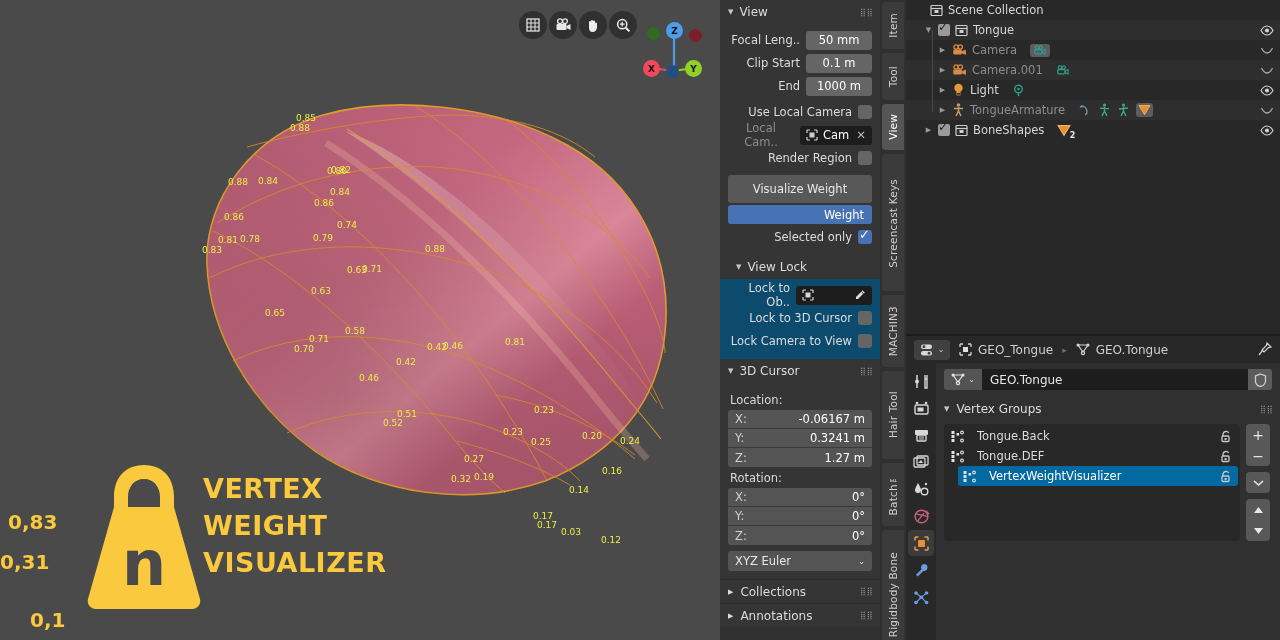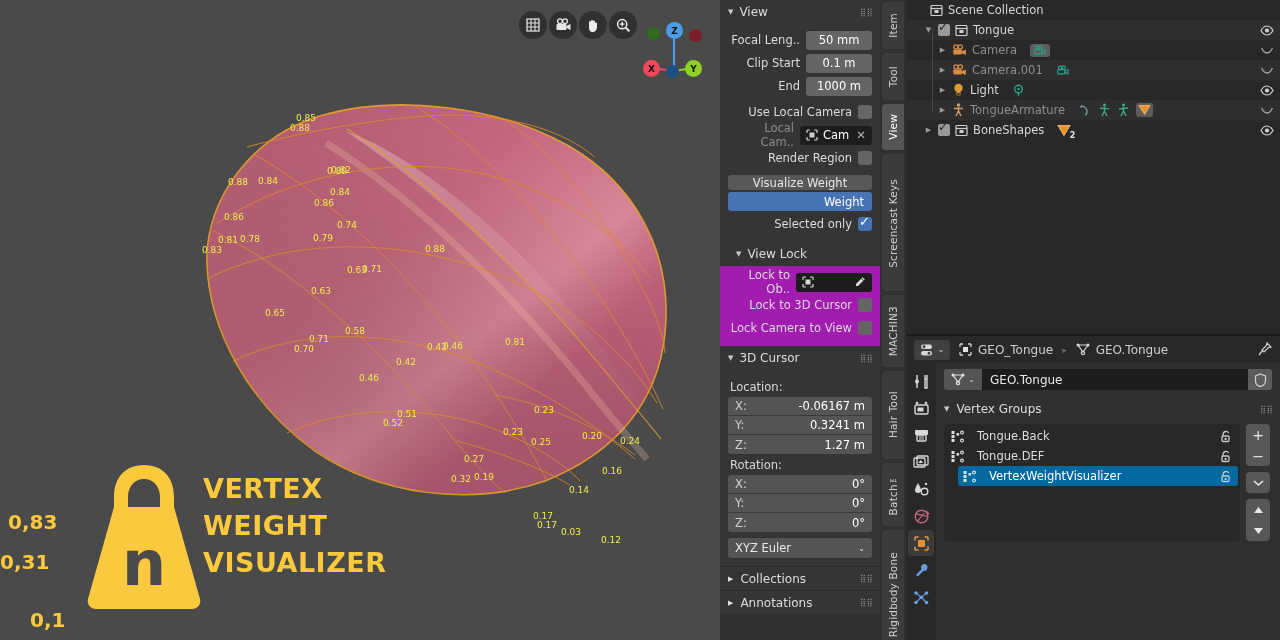--- a/index.html
+++ b/index.html
@@ -78,21 +78,21 @@
     width: 14px; height: 14px; border-radius: 3px; background: #656565; flex: 0 0 14px;
   }
   .chk.on { background: #4772b3; position: relative; }
   .chk.on::after {
     content: "✓"; position: absolute; left: 1px; top: -3px;
     color: #fff; font-size: 13px; font-weight: bold;
   }
   .rowlbl-right { display: flex; align-items: center; height: 20px; margin-bottom: 3px; gap: 6px; justify-content: flex-end;}
   .rowlbl-right .lbl { color: #dcdcdc; }
   .btn-grey {
-    background: #585858; border-radius: 3px; height: 15px;
+    background: #585858; border-radius: 3px; height: 28px;
     display: flex; align-items: center; justify-content: center;
     font-size: 11.5px; color: #e8e8e8; margin-bottom: 2px;
   }
   .btn-blue {
     background: #4772b3; border-radius: 3px; height: 19px;
     display: flex; align-items: center; justify-content: flex-end;
     padding-right: 8px; font-size: 11.5px; color: #fff; margin-bottom: 3px;
   }
   .numfield-group { border-radius: 3px; overflow: hidden; margin-bottom: 2px; }
   .numfield {
@@ -402,21 +402,21 @@
       </div>
       <div class="row">
         <span class="lbl lbl-w">End</span>
         <span class="field">1000 m</span>
       </div>
       <div class="rowlbl-right" style="margin-top:6px;">
         <span class="lbl">Use Local Camera</span>
         <span class="chk"></span>
       </div>
       <div class="row">
-        <span class="lbl" style="width:66px; color:#8d8d8d;">Local Cam..</span>
+        <span class="lbl" style="width:66px; color:#8d8d8d;text-align:center;">Local Cam..</span>
         <span class="field dark" style="gap:5px;">
           <svg width="12" height="12" viewBox="0 0 12 12">
             <path d="M1 1h3M8 1h3M1 11h3M8 11h3M1 1v3M1 8v3M11 1v3M11 8v3" stroke="#cfcfcf" stroke-width="1.2" fill="none"></path>
             <rect x="3.5" y="3.5" width="5" height="5" fill="#cfcfcf"></rect>
           </svg>
           <span>Cam</span>
           <span style="margin-left:auto; color:#b9b9b9;">✕</span>
         </span>
       </div>
       <div class="rowlbl-right">
@@ -428,21 +428,21 @@
       <div class="rowlbl-right" style="margin-bottom:0;">
         <span class="lbl">Selected only</span>
         <span class="chk on"></span>
       </div>
     </div>
 
     <div class="panel-head" style="padding-left:16px;">
       <span class="tri">▼</span>
       <span>View Lock</span>
     </div>
-    <div class="panel-body" style="background:#a21caf;">
+    <div class="panel-body" style="background:#0c4a6e;">
       <div class="row">
         <span class="lbl" style="width:62px;">Lock to Ob..</span>
         <span class="field dark" style="gap:5px; justify-content:flex-start;">
           <svg width="12" height="12" viewBox="0 0 12 12">
             <path d="M1 1h3M8 1h3M1 11h3M8 11h3M1 1v3M1 8v3M11 1v3M11 8v3" stroke="#d5d5d5" stroke-width="1.2" fill="none"></path>
             <rect x="3.5" y="3.5" width="5" height="5" fill="#d5d5d5"></rect>
           </svg>
           <svg width="12" height="12" viewBox="0 0 12 12" style="margin-left:auto">
             <path d="M8.5 1.2l2.3 2.3-1 1-2.3-2.3z" fill="#dcdcdc"></path>
             <path d="M7.2 2.8L2 8v2h2l5.2-5.2z" fill="#dcdcdc"></path>

